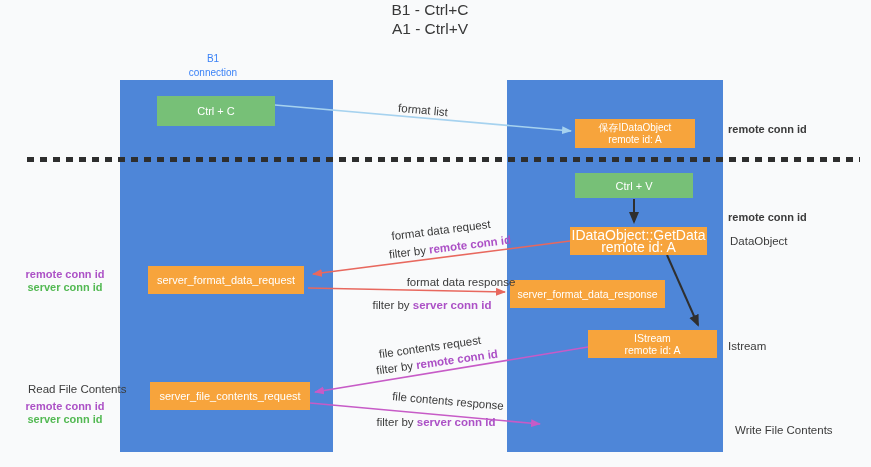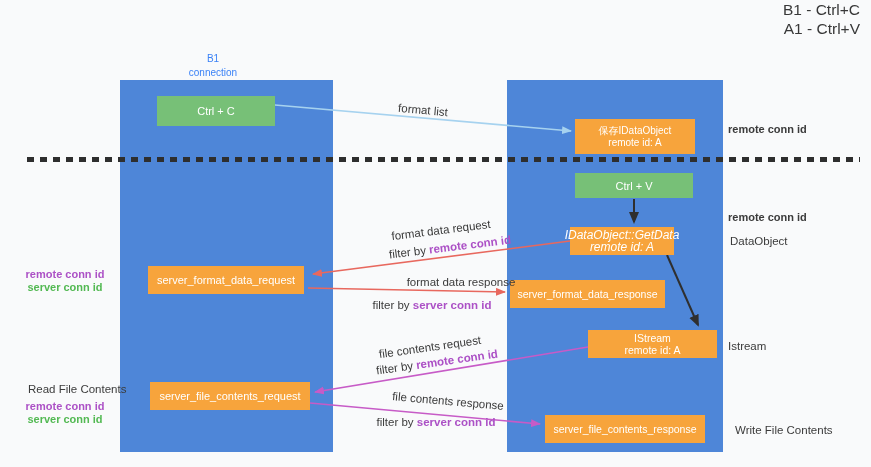--- a/index.html
+++ b/index.html
@@ -3,21 +3,21 @@
 <meta charset="utf-8">
 <style>
   * { margin:0; padding:0; box-sizing:border-box; }
   body { background:#e9e9e9; font-family:"Liberation Sans", sans-serif; }
   .canvas {
     position:relative; width:871px; height:467px;
     background:#f9fafb; overflow:hidden;
   }
   .title {
     position:absolute; left:0; top:8; width:860px;
-    text-align:right; font-size:15.5px; line-height:19px; color:#383838;
+    text-align:center; font-size:15.5px; line-height:19px; color:#383838;
   }
   .col-header {
     position:absolute; text-align:center; font-size:10px; line-height:14px; color:#3b82f6;
   }
   .lane {
     position:absolute; top:80px; height:372px;
     background:var(--column-blue);
   }
   .lane-left  { left:120px; width:213px; }
   .lane-right { left:507px; width:216px; }
@@ -89,30 +89,30 @@
     <line x1="570" y1="241" x2="313" y2="274" style="stroke:var(--format-arrow-red);" stroke-width="1.6" marker-end="url(#ah-red)"></line>
     <line x1="308" y1="288" x2="505" y2="292" style="stroke:var(--format-arrow-red);" stroke-width="1.6" marker-end="url(#ah-red)"></line>
     <line x1="588" y1="347" x2="315" y2="392" style="stroke:var(--file-arrow-magenta);" stroke-width="1.6" marker-end="url(#ah-mag)"></line>
     <line x1="310" y1="403" x2="540" y2="424" style="stroke:var(--file-arrow-magenta);" stroke-width="1.6" marker-end="url(#ah-mag)"></line>
   </svg>
 
   <div class="node green" style="left:157px; top:96px; width:118px; height:30px; font-size:11px;">
     <span>Ctrl + C</span>
   </div>
 
-  <div class="node orange" style="left:575px; top:119px; width:120px; height:35px; font-size:10px; line-height:12px;">
+  <div class="node orange" style="left:575px; top:119px; width:120px; height:29px; font-size:10px; line-height:12px;">
     <span class="l1">保存IDataObject</span>
     <span class="l2">remote id: A</span>
   </div>
 
   <div class="node green" style="left:575px; top:173px; width:118px; height:25px; font-size:11px;text-align:right;">
     <span>Ctrl + V</span>
   </div>
 
-  <div class="node orange" style="left:570px; top:227px; width:104px; height:28px; font-size:12px; line-height:12px;font-style:italic;">
+  <div class="node orange" style="left:570px; top:227px; width:137px; height:28px; font-size:14px; line-height:12px;">
     <span class="l1">IDataObject::GetData</span>
     <span class="l2">remote id: A</span>
   </div>
 
   <div class="node orange" style="left:148px; top:266px; width:156px; height:28px; font-size:11px;">
     <span>server_format_data_request</span>
   </div>
 
   <div class="node orange" style="left:510px; top:280px; width:155px; height:28px; font-size:10.5px;text-align:center;">
     <span>server_format_data_response</span>
@@ -120,23 +120,20 @@
 
   <div class="node orange" style="left:588px; top:330px; width:129px; height:28px; font-size:10.5px; line-height:12px;">
     <span class="l1">IStream</span>
     <span class="l2">remote id: A</span>
   </div>
 
   <div class="node orange" style="left:150px; top:382px; width:160px; height:28px; font-size:11px;">
     <span>server_file_contents_request</span>
   </div>
 
-  <div class="node orange" style="left:545px; top:415px; width:160px; height:28px; font-size:10.5px;">
-    <span>server_file_contents_response</span>
-  </div>
 
   <div class="blacklbl purple" style="left:728px; top:123px; font-size:11px;">remote conn id</div>
   <div class="blacklbl purple" style="left:728px; top:211px; font-size:11px;">remote conn id</div>
   <div class="blacklbl" style="left:730px; top:235px;">DataObject</div>
   <div class="blacklbl" style="left:728px; top:340px;">Istream</div>
   <div class="blacklbl" style="left:735px; top:424px;">Write File Contents</div>
 
   <div class="sideblock" style="left:17px; top:268px; width:96px;">
     <div class="purple">remote conn id</div>
     <div class="greent">server conn id</div>

